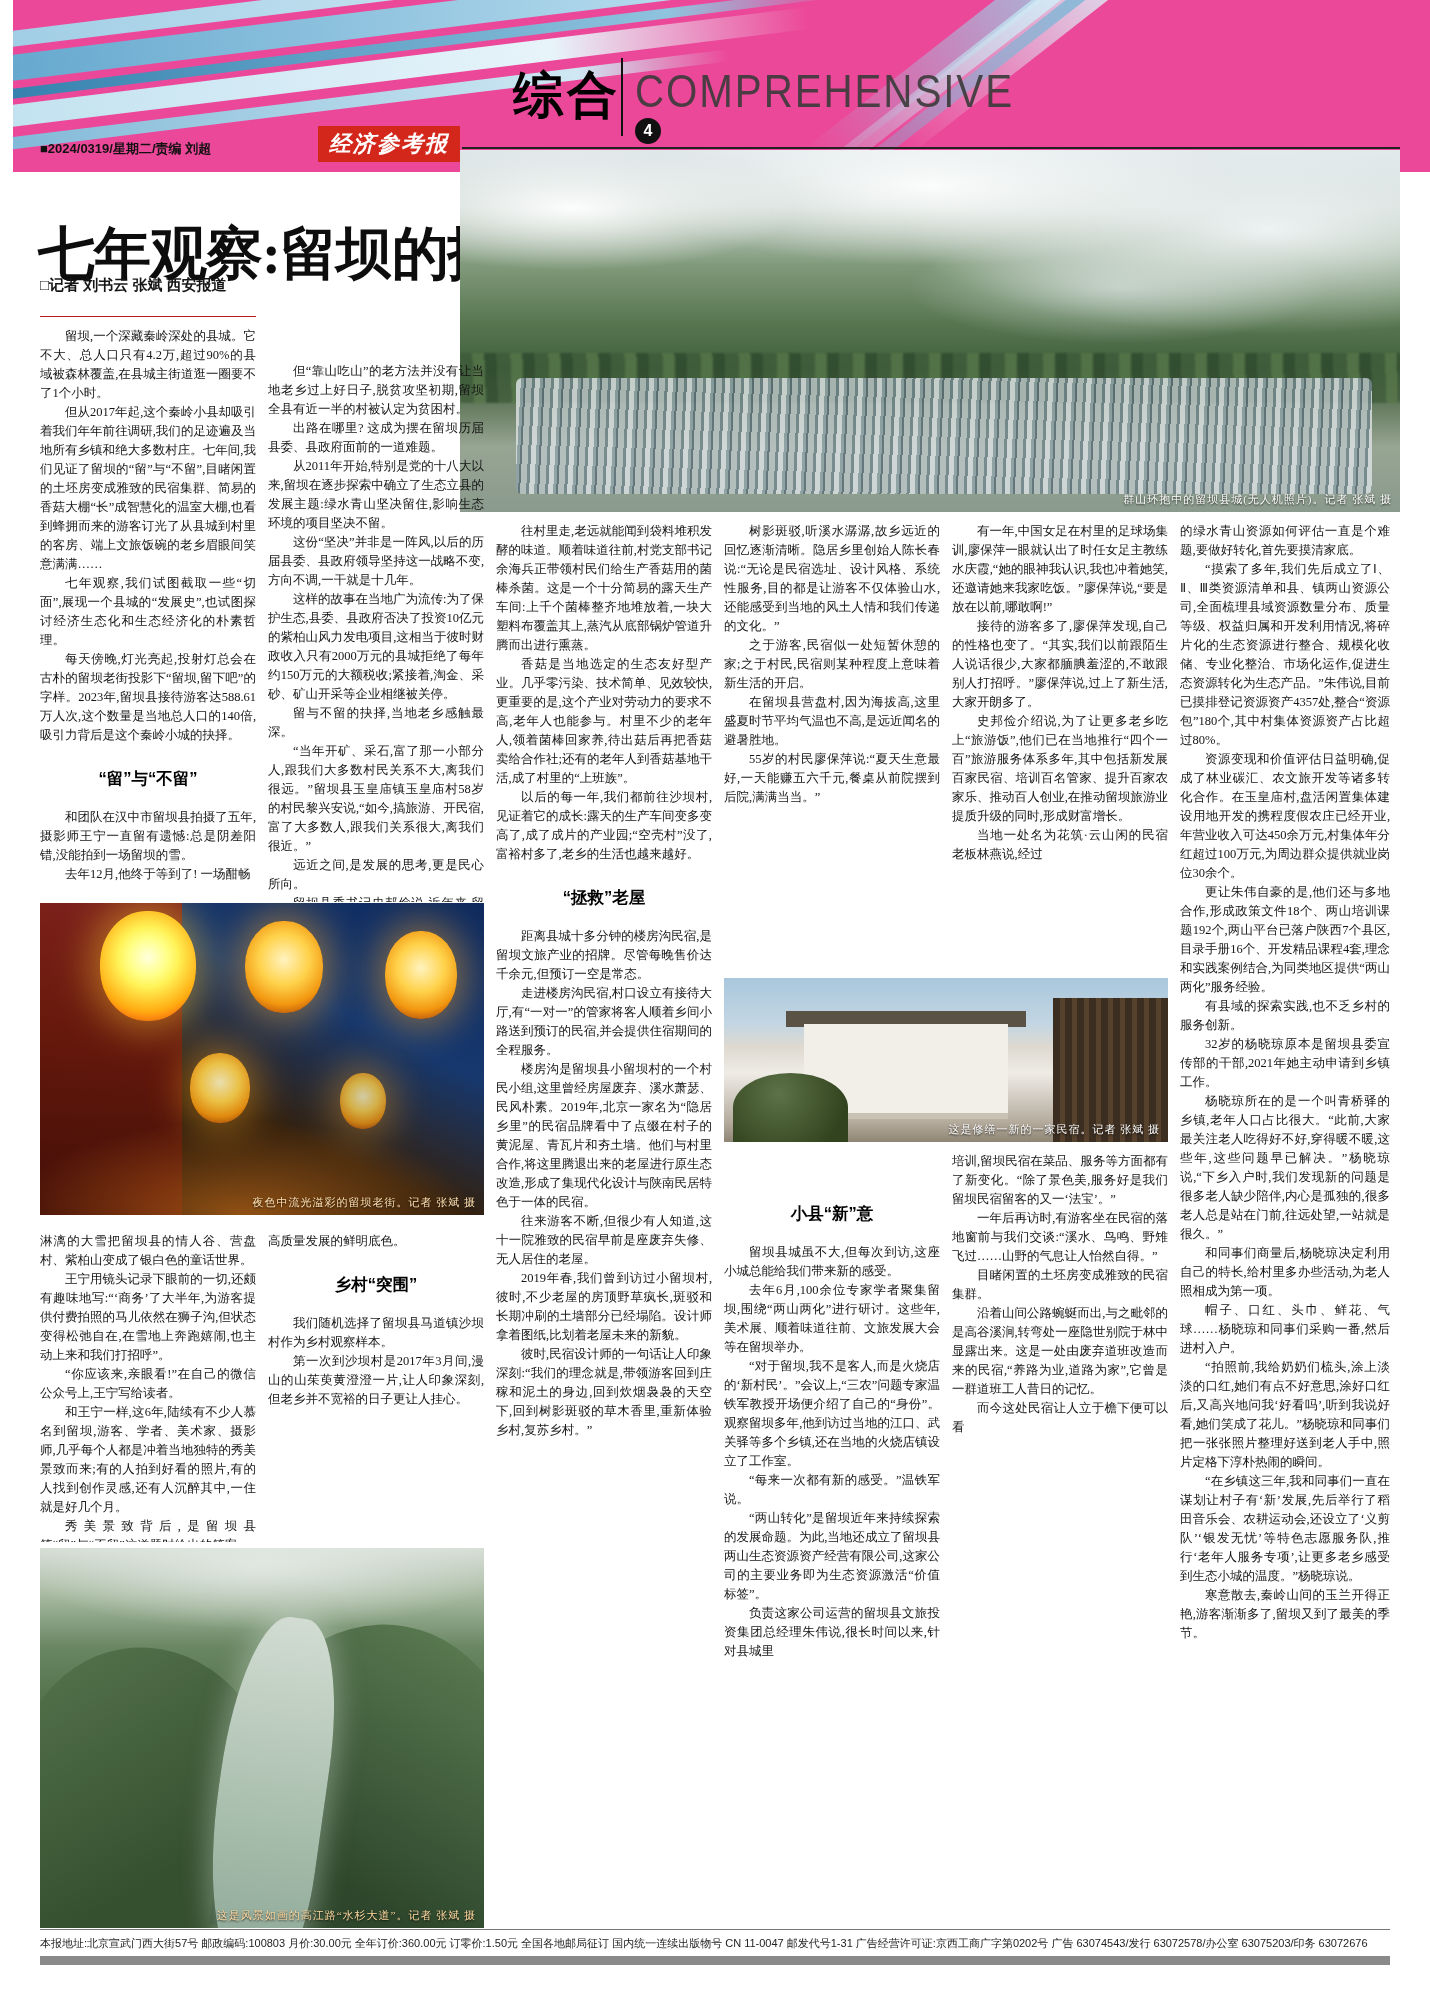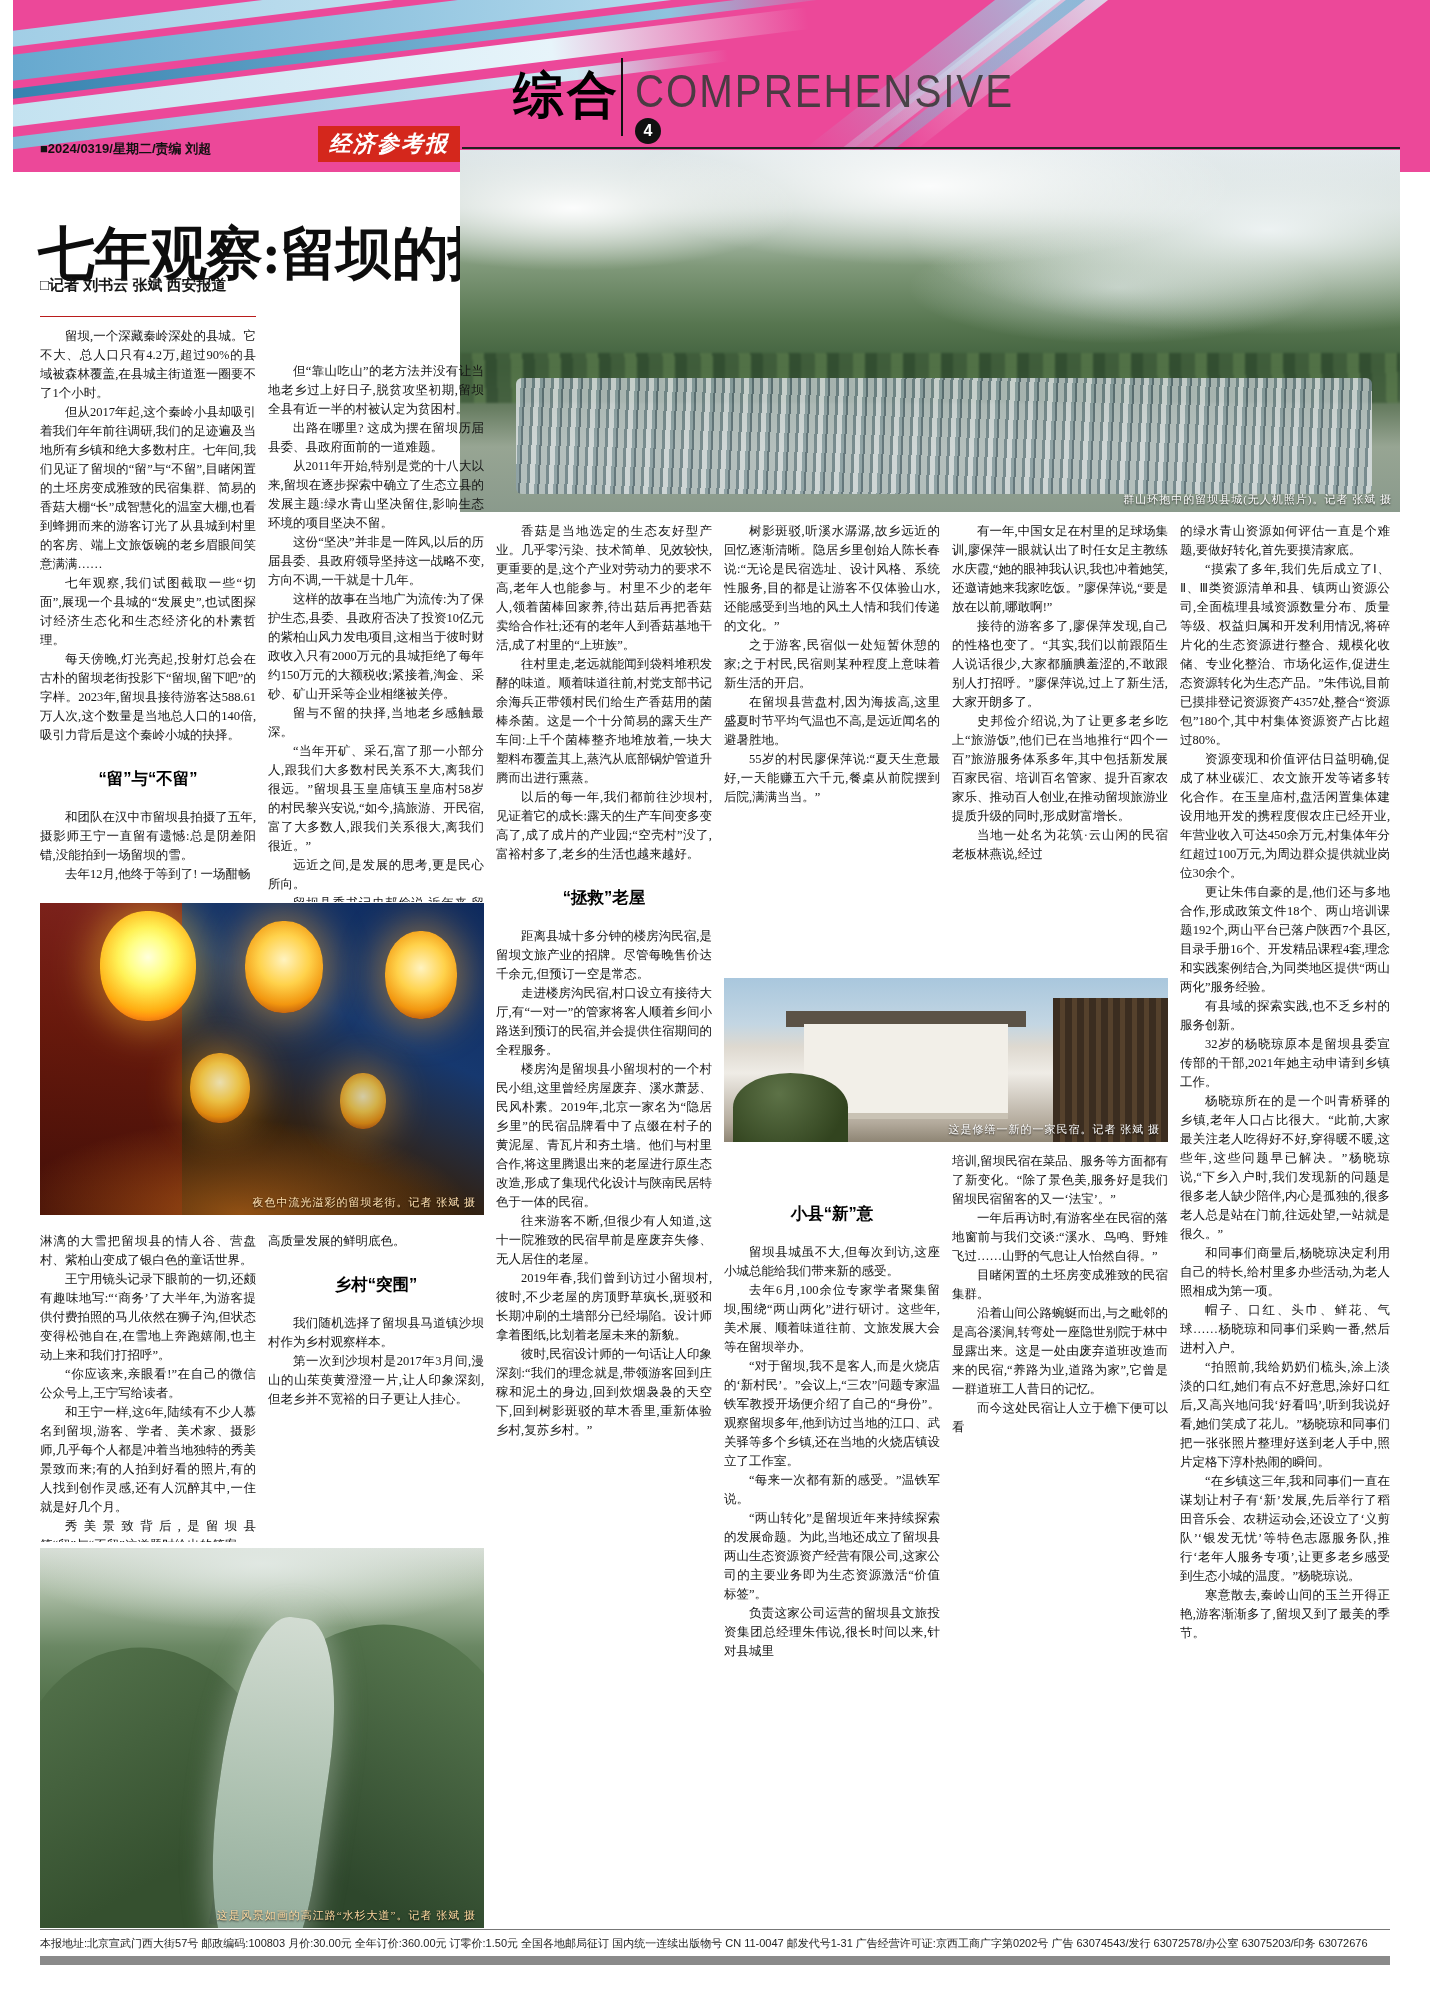--- a/index.html
+++ b/index.html
@@ -203,22 +203,22 @@
       </div>
     <div class="subhead">乡村“突围”</div>
     <div>
         <p class="para">我们随机选择了留坝县马道镇沙坝村作为乡村观察样本。</p>
         <p class="para">第一次到沙坝村是2017年3月间,漫山的山茱萸黄澄澄一片,让人印象深刻,但老乡并不宽裕的日子更让人挂心。</p>
       </div>
   </div>
 
   <div class="col" style="left:496px;top:522px;height:1406px;">
     <div>
+        <p class="para">往村里走,老远就能闻到袋料堆积发酵的味道。顺着味道往前,村党支部书记余海兵正带领村民们给生产香菇用的菌棒杀菌。这是一个十分简易的露天生产车间:上千个菌棒整齐地堆放着,一块大塑料布覆盖其上,蒸汽从底部锅炉管道升腾而出进行熏蒸。</p>
         <p class="para">香菇是当地选定的生态友好型产业。几乎零污染、技术简单、见效较快,更重要的是,这个产业对劳动力的要求不高,老年人也能参与。村里不少的老年人,领着菌棒回家养,待出菇后再把香菇卖给合作社;还有的老年人到香菇基地干活,成了村里的“上班族”。</p>
-        <p class="para">往村里走,老远就能闻到袋料堆积发酵的味道。顺着味道往前,村党支部书记余海兵正带领村民们给生产香菇用的菌棒杀菌。这是一个十分简易的露天生产车间:上千个菌棒整齐地堆放着,一块大塑料布覆盖其上,蒸汽从底部锅炉管道升腾而出进行熏蒸。</p>
         <p class="para">以后的每一年,我们都前往沙坝村,见证着它的成长:露天的生产车间变多变高了,成了成片的产业园;“空壳村”没了,富裕村多了,老乡的生活也越来越好。</p>
       </div>
     <div class="subhead">“拯救”老屋</div>
     <div>
         <p class="para">距离县城十多分钟的楼房沟民宿,是留坝文旅产业的招牌。尽管每晚售价达千余元,但预订一空是常态。</p>
         <p class="para">走进楼房沟民宿,村口设立有接待大厅,有“一对一”的管家将客人顺着乡间小路送到预订的民宿,并会提供住宿期间的全程服务。</p>
         <p class="para">楼房沟是留坝县小留坝村的一个村民小组,这里曾经房屋废弃、溪水萧瑟、民风朴素。2019年,北京一家名为“隐居乡里”的民宿品牌看中了点缀在村子的黄泥屋、青瓦片和夯土墙。他们与村里合作,将这里腾退出来的老屋进行原生态改造,形成了集现代化设计与陕南民居特色于一体的民宿。</p>
         <p class="para">往来游客不断,但很少有人知道,这十一院雅致的民宿早前是座废弃失修、无人居住的老屋。</p>
         <p class="para">2019年春,我们曾到访过小留坝村,彼时,不少老屋的房顶野草疯长,斑驳和长期冲刷的土墙部分已经塌陷。设计师拿着图纸,比划着老屋未来的新貌。</p>
         <p class="para">彼时,民宿设计师的一句话让人印象深刻:“我们的理念就是,带领游客回到庄稼和泥土的身边,回到炊烟袅袅的天空下,回到树影斑驳的草木香里,重新体验乡村,复苏乡村。”</p>

